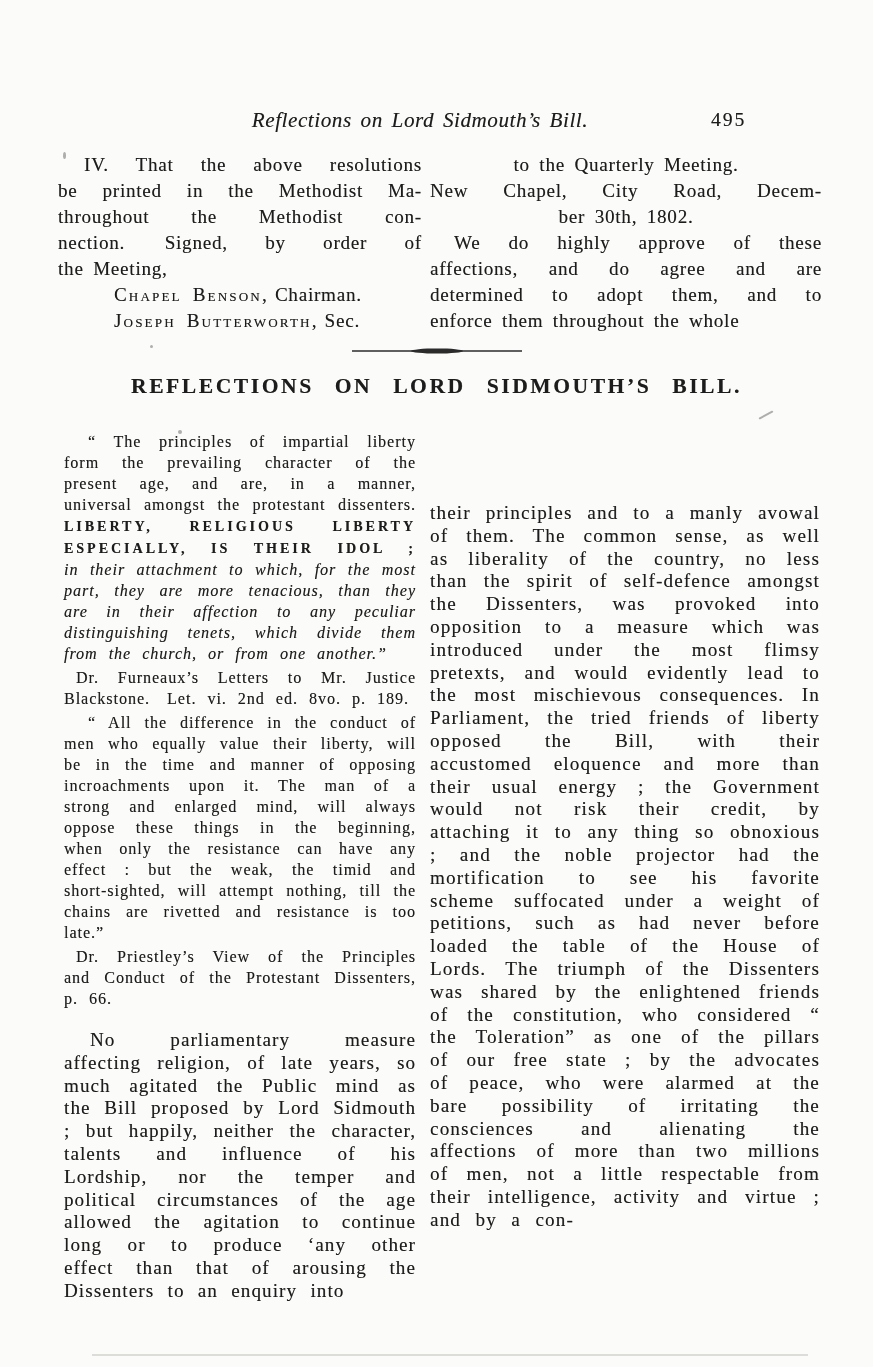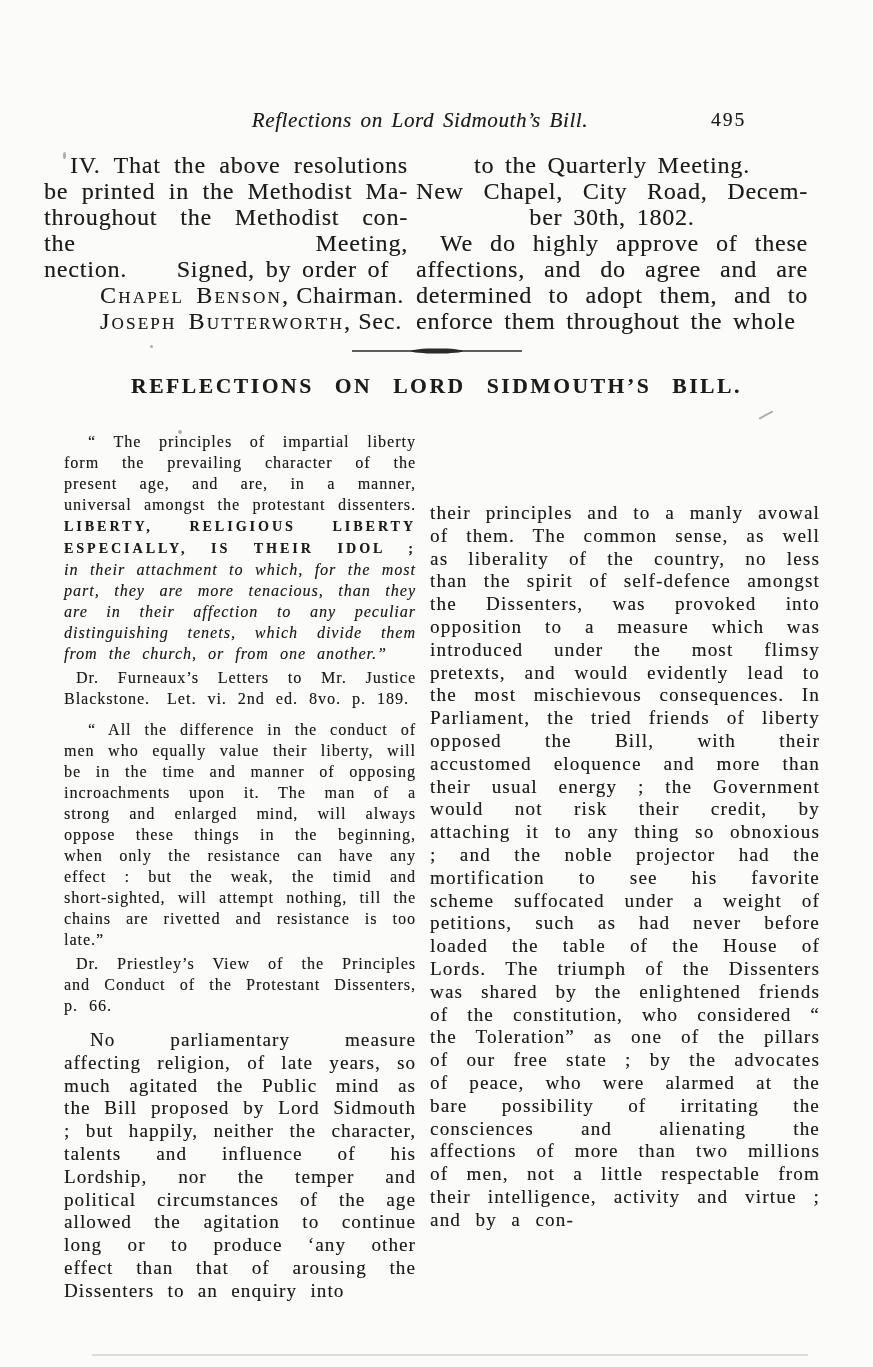--- a/index.html
+++ b/index.html
@@ -17,21 +17,21 @@
   
   .head-row { position: relative; margin-top: 108px; height: 34px; }
   .running-head {
     position: absolute; left: 150px; width: 540px;
     text-align: center; font-style: italic;
     font-size: 21px; letter-spacing: 0.6px; word-spacing: 3px;
   }
   .page-number { position: absolute; left: 711px; top: 1px; font-size: 19.5px; letter-spacing: 2px; }
 
   
-  .res-section { display: flex; margin: 10px 0 0 44px; font-size: 24px; line-height: 26px;
+  .res-section { display: flex; margin: 10px 0 0 58px; font-size: 19px; line-height: 26px;
                  letter-spacing: 0.8px; word-spacing: 4px; }
   .res-left  { width: 364px; }
   .res-right { width: 392px; margin-left: 8px; }
   .jlines .ln { text-align: justify; text-align-last: justify; }
   .jlines .ln:last-child { text-align-last: left; }
   .res-left-para .ln:first-child  { text-indent: 26px; }
   .res-right-para .ln:first-child { text-indent: 24px; }
   .signature { padding-left: 56px; white-space: nowrap; }
   .sc { font-variant: small-caps; letter-spacing: 2.2px; }
   .sig-role { margin-left: 6px; }
@@ -48,28 +48,28 @@
 
   
   .main-section { display: flex; margin: 32px 0 0 64px; align-items: center; }
   .main-left  { width: 352px; }
   .main-right { width: 390px; margin-left: 14px; }
 
   p { margin: 0; }
   .small { font-size: 16px; line-height: 21px; letter-spacing: 1px; word-spacing: 6px;
            text-align: justify; }
   .q1 { text-indent: 24px; }
-  .q2 { text-indent: 24px; margin-top: 10px; }
+  .q2 { text-indent: 24px; margin-top: 3px; }
   .attr { text-indent: 12px; margin-top: 3px; }
   .qcaps { font-weight: bold; font-size: 14px; letter-spacing: 3px; word-spacing: 10px; }
   .qital { font-style: italic; }
 
   .body { font-size: 19px; line-height: 22.8px; letter-spacing: 1.1px; word-spacing: 7.5px;
           text-align: justify; }
-  .indent { text-indent: 26px; margin-top: 13px; }
+  .indent { text-indent: 26px; margin-top: 20px; }
   .main-right .body { letter-spacing: 1.2px; word-spacing: 8.5px; }
 
   
   .bottom-line { position: absolute; left: 92px; top: 1354px; width: 716px; height: 2px;
                  background: #dcdcd8; }
   .speck { position: absolute; background: #6f6f6f; opacity: 0.55; border-radius: 50%; }
   .speck-1 { left: 63px; top: 152px; width: 3px; height: 7px; }
   .speck-2 { left: 178px; top: 430px; width: 4px; height: 4px; }
   .speck-3 { left: 758px; top: 414px; width: 16px; height: 2px; border-radius: 1px;
              transform: rotate(-28deg); }
@@ -84,22 +84,22 @@
     <div class="running-head">Reflections on Lord Sidmouth’s Bill.</div>
     <div class="page-number">495</div>
   </header>
 
   <section class="res-section">
     <div class="res-left">
       <div class="jlines res-left-para">
           <div class="ln">IV. That the above resolutions</div>
           <div class="ln">be printed in the Methodist Ma-</div>
           <div class="ln">throughout the Methodist con-</div>
+          <div class="ln">nection.  Signed, by order of</div>
           <div class="ln">the Meeting,</div>
-          <div class="ln">nection.  Signed, by order of</div>
         </div>
       <div class="signature">
         <span class="sc">Chapel Benson,</span><span class="sig-role">Chairman.</span>
       </div>
       <div class="signature">
         <span class="sc">Joseph Butterworth,</span><span class="sig-role">Sec.</span>
       </div>
     </div>
     <div class="res-right">
       <div class="ctr">to the Quarterly Meeting.</div>

